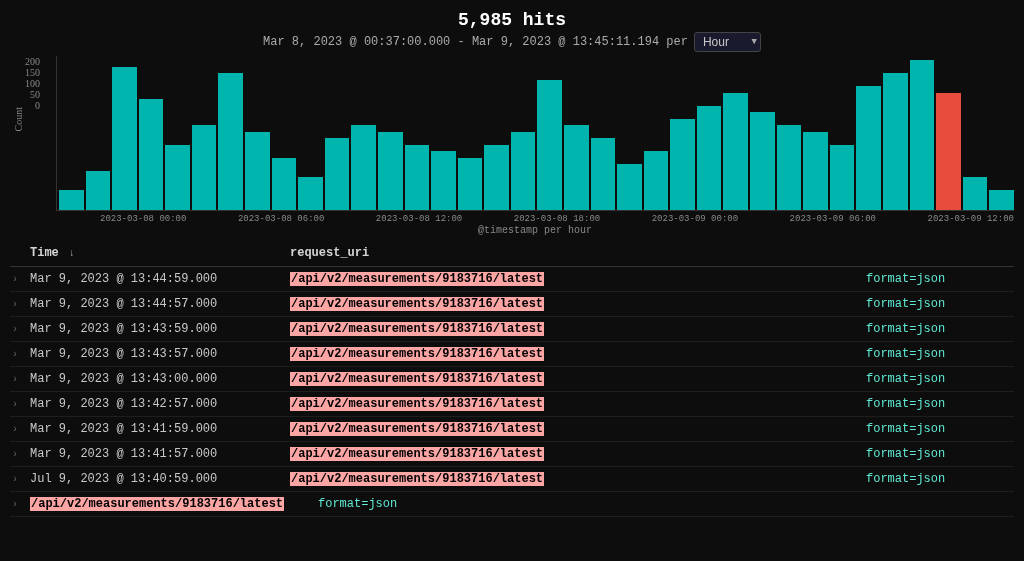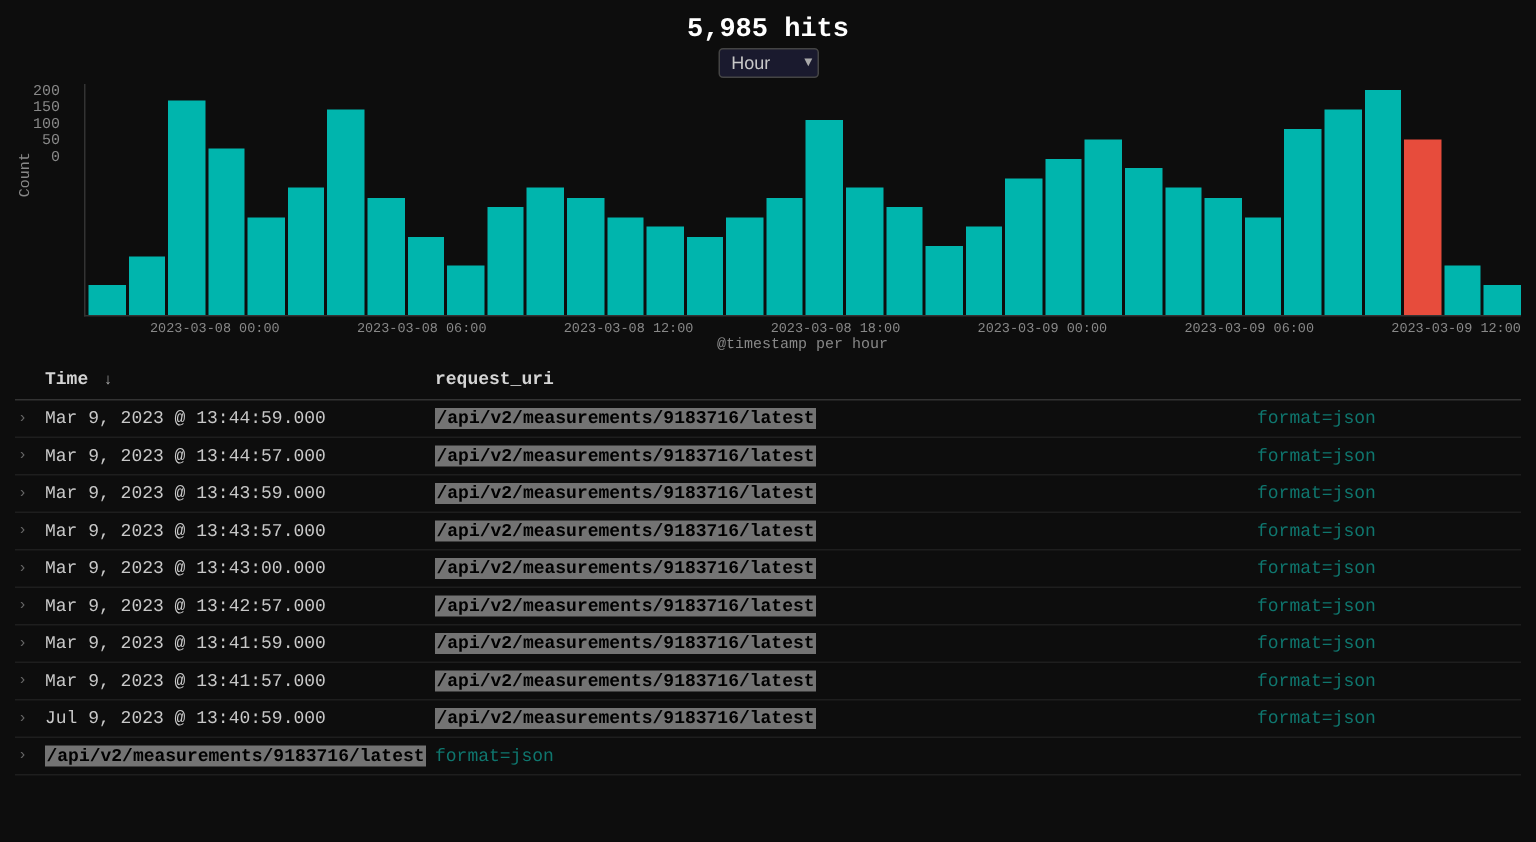--- a/index.html
+++ b/index.html
@@ -161,50 +161,52 @@
     }
     .row-time {
       color: #c8c8c8;
       padding: 2px 4px;
       white-space: nowrap;
     }
     .row-uri {
       padding: 2px 4px;
     }
     .uri-highlight {
-      background: #737373;
+      background: #fca5a5;
       color: #000000;
       font-weight: bold;
       padding: 0 1px;
     }
     .row-query {
-      color: #0f766e;
+      color: #5eead4;
       padding: 2px 4px;
+      margin-left: 28px;
     }
   </style>
 </head>
 <body>
 
 <div class="header-section">
   <div class="hits-count">5,985 hits</div>
   <div class="date-range">
+    <span>Mar 8, 2023 @ 00:37:00.000 - Mar 9, 2023 @ 13:45:11.194 per</span>
     <div class="select-wrapper">
       <select class="interval-select">
         <option>Minute</option>
         <option selected="">Hour</option>
         <option>Day</option>
         <option>Week</option>
         <option>Month</option>
       </select>
     </div>
   </div>
 </div>
 
 <div class="chart-area">
-  <div style="position:relative;width:46px;">
+  <div style="position:relative;width:46px;font-family:Liberation Serif, serif;">
     <span class="y-label-title">Count</span>
     <div class="y-axis">
       <span>200</span>
       <span>150</span>
       <span>100</span>
       <span>50</span>
       <span>0</span>
     </div>
   </div>
   <div class="chart-inner">

